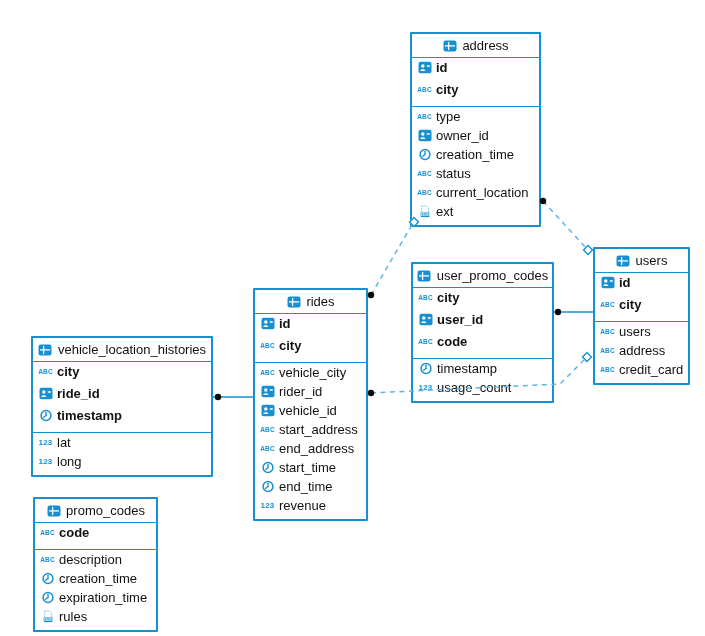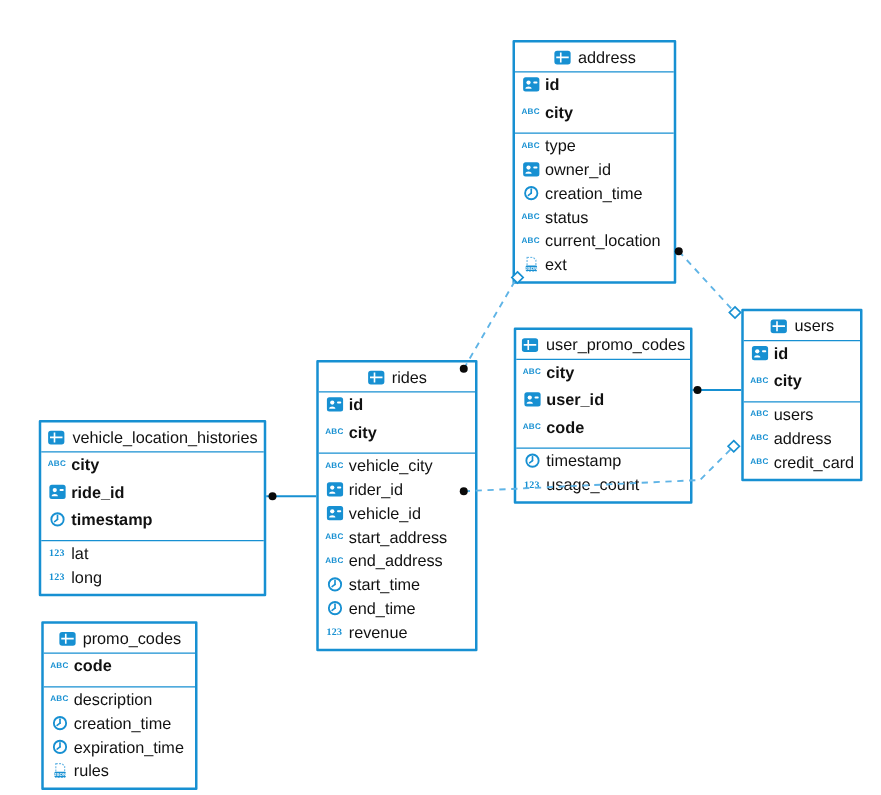--- a/index.html
+++ b/index.html
@@ -36,21 +36,21 @@
   .fname{font-size:13px;color:var(--text);}
   .pkrow .fname{font-weight:700;}
   .icon{width:15px;height:14px;flex:0 0 15px;display:inline-flex;align-items:center;justify-content:center;}
   .icon svg{width:14px;height:13px;display:block;}
   .thead .icon svg{width:14px;height:12px;}
   .t-abc{
     font-size:6.5px;font-weight:800;color:var(--accent);letter-spacing:.2px;
     font-family:"Liberation Sans",sans-serif;
   }
   .t-123{
-    font-size:8px;font-weight:700;color:var(--accent);letter-spacing:.2px;font-family:Liberation Serif, serif;
+    font-size:8px;font-weight:700;color:var(--accent);letter-spacing:.2px;
   }
   #rel-layer{position:absolute;left:0;top:0;width:705px;height:636px;pointer-events:none;}
   #rel-layer .rel{pointer-events:stroke;fill:none;stroke-width:1.5px;}
   #rel-layer .rel.dashed{stroke:var(--dash);stroke-dasharray:5 4.5;}
   #rel-layer .rel.solid{stroke:var(--accent);}
   #rel-layer .dot{fill:var(--connector_dot);}
   #rel-layer .diamond{fill:#fff;stroke:var(--accent);stroke-width:1.4px;}
   .hiddefs{position:absolute;width:0;height:0;overflow:hidden;}
 </style>
 </head>
@@ -222,21 +222,21 @@
         <span class="icon t-abc">ABC</span>
         <span class="fname">address</span>
       </div>
       <div class="row colrow">
         <span class="icon t-abc">ABC</span>
         <span class="fname">credit_card</span>
       </div>
     </div>
   </div>
 
-  <div class="table" style="left:253px;top:288px;width:129px;">
+  <div class="table" style="left:253px;top:288px;width:115px;">
     <div class="thead">
       <span class="icon">
           <svg>
             <use href="#i-table"></use>
           </svg>
         </span>
       <span class="title">rides</span>
     </div>
     <div class="section-pk">
       <div class="row pkrow">

